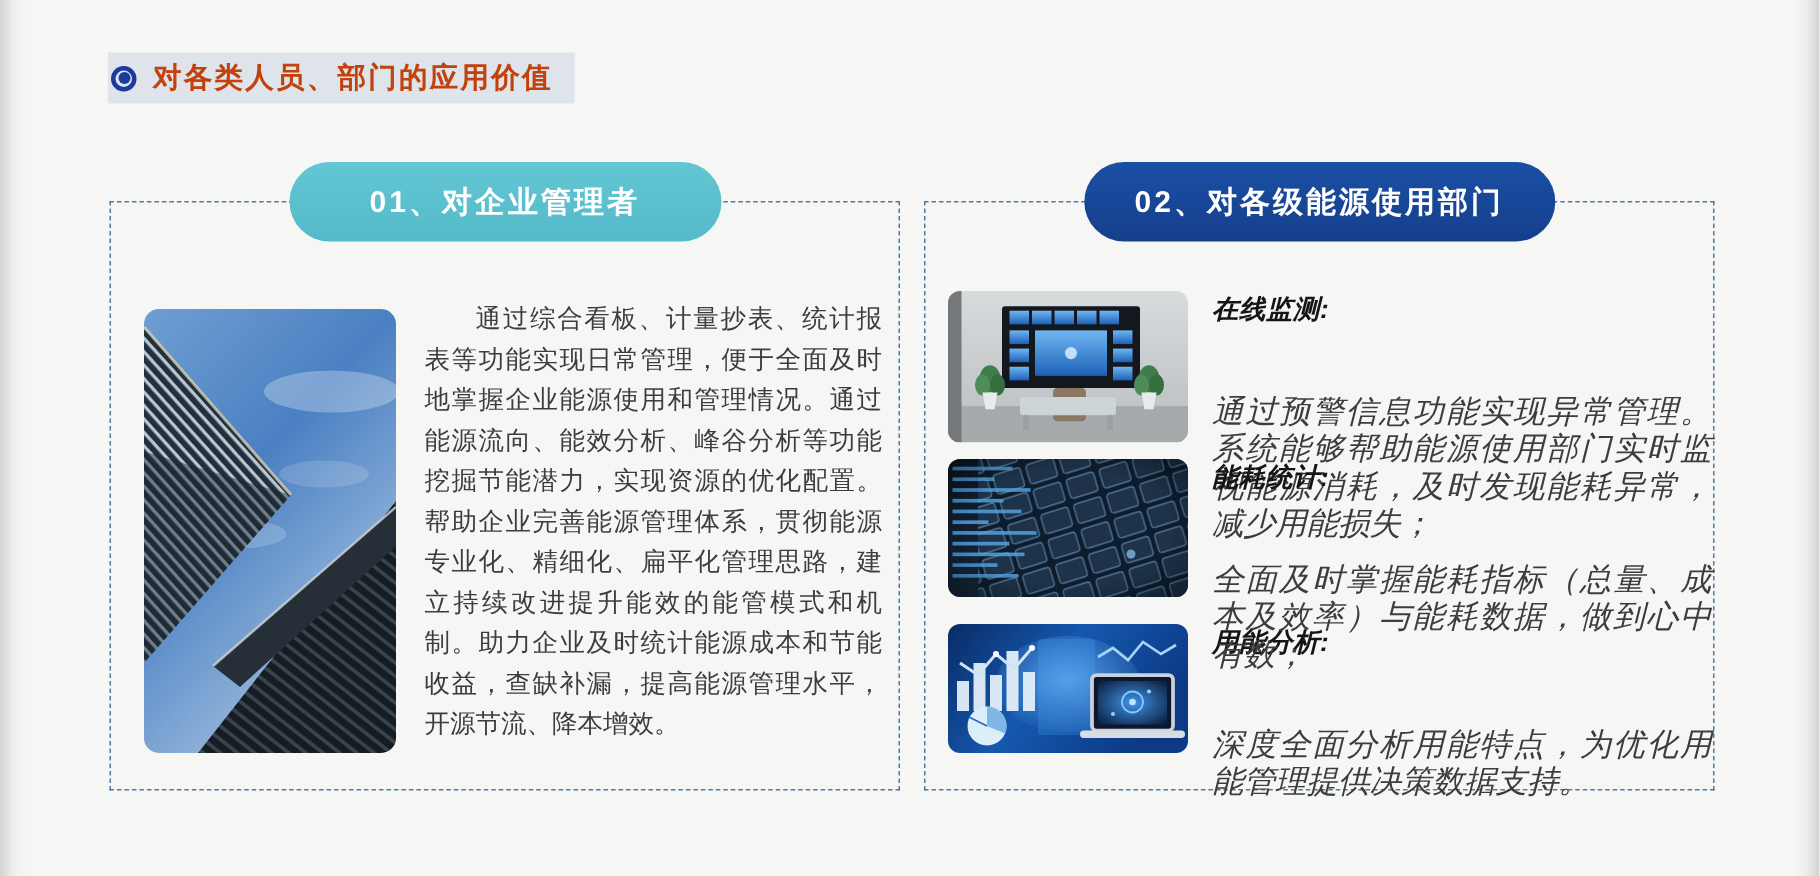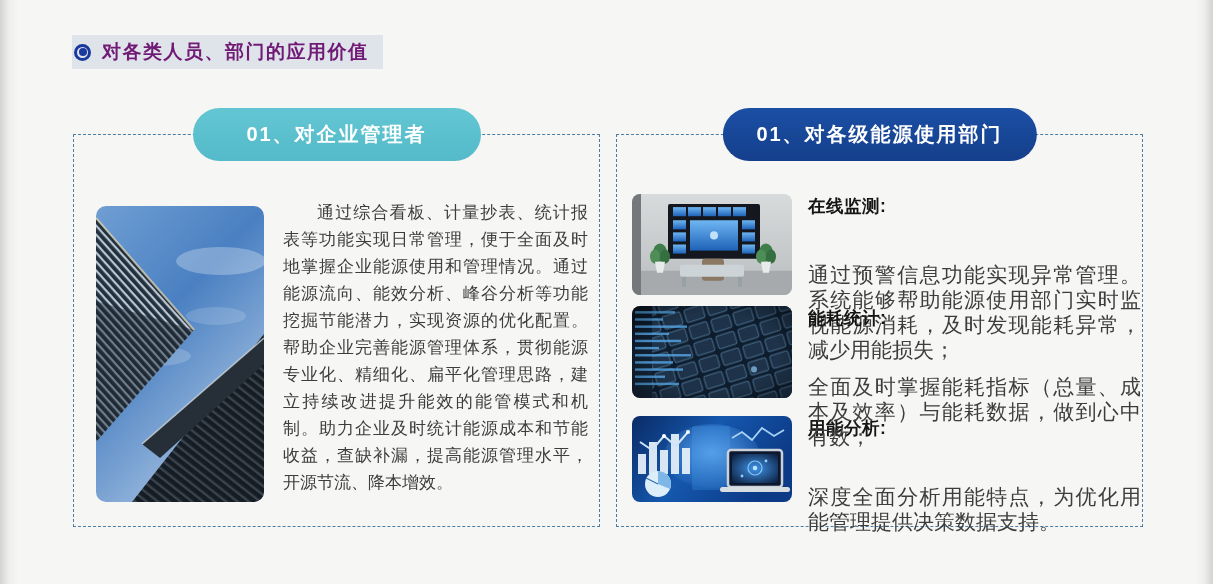--- a/index.html
+++ b/index.html
@@ -18,21 +18,21 @@
     position:absolute; left:72px; top:35px;
     display:inline-flex; align-items:center; gap:11px;
     background:#dfe3ea; padding:4px 14px 4px 2px;
   }
   .bullet {
     width:17px; height:17px; border:3px solid #1a3a9e; border-radius:50%;
     display:inline-flex; align-items:center; justify-content:center; flex:0 0 auto;
   }
   .bullet-dot { width:8px; height:8px; background:#1a3a9e; border-radius:50%; }
   .title {
-    font-size:19px; font-weight:bold; color:#701a75; letter-spacing:1.5px;font-family:Liberation Mono, monospace;
+    font-size:19px; font-weight:bold; color:#c2410c; letter-spacing:1.5px;font-family:Liberation Mono, monospace;
   }
   
   .card {
     position:absolute; top:134px; height:393px;
     border:1.5px dashed #4a7ca6;
   }
   .card-left  { left:73px;  width:527px; }
   .card-right { left:616px; width:527px; }
   .badge {
     position:absolute; top:-27px; left:50%; transform:translateX(-50%);
@@ -49,21 +49,21 @@
     border-radius:10px; overflow:hidden;
   }
   .photo-building svg { width:100%; height:100%; display:block; }
   .card1-body {
     position:absolute; left:209px; top:64px; width:305px;
     font-size:17px; line-height:27px; color:#3d3d3d;
     text-align:justify; text-indent:2em;
   }
   
   .feature-row {
-    position:absolute; left:15px; display:flex; gap:16px; align-items:flex-start;
+    position:absolute; left:15px; display:flex; gap:16px; align-items:flex-start;font-style:italic;
   }
   .row-1 { top:59px; }
   .row-2 { top:171px; }
   .row-3 { top:281px; }
   .thumb {
     width:160px; border-radius:8px; overflow:hidden; flex:0 0 auto;
   }
   .thumb svg { width:100%; height:100%; display:block; }
   .thumb-1 { height:101px; }
   .thumb-2 { height:92px; }
@@ -119,21 +119,21 @@
         <polygon points="36,296 168,128 168,296" fill="url(#winB)"></polygon>
         <polygon points="46,238 168,132 168,158 64,252" fill="#262f38"></polygon>
         <line x1="46" y1="238" x2="168" y2="132" stroke="#cfd5da" stroke-width="1.6" opacity="0.8"></line>
       </svg>
     </figure>
 
     <p class="card1-body">通过综合看板、计量抄表、统计报表等功能实现日常管理，便于全面及时地掌握企业能源使用和管理情况。通过能源流向、能效分析、峰谷分析等功能挖掘节能潜力，实现资源的优化配置。帮助企业完善能源管理体系，贯彻能源专业化、精细化、扁平化管理思路，建立持续改进提升能效的能管模式和机制。助力企业及时统计能源成本和节能收益，查缺补漏，提高能源管理水平，开源节流、降本增效。</p>
   </section>
 
   <section class="card card-right">
-    <div class="badge badge-blue">01、对各级能源使用部门</div>
+    <div class="badge badge-blue">02、对各级能源使用部门</div>
 
     <div class="feature-row row-1">
       <figure class="thumb thumb-1">
         <svg viewBox="0 0 160 100" preserveAspectRatio="none">
           <defs>
             <linearGradient id="wall" x1="0" y1="0" x2="0" y2="1">
               <stop offset="0" stop-color="#d8dbdc"></stop>
                 <stop offset="1" stop-color="#b9bdbf"></stop>
             </linearGradient>
             <linearGradient id="scr" x1="0" y1="0" x2="0" y2="1">

